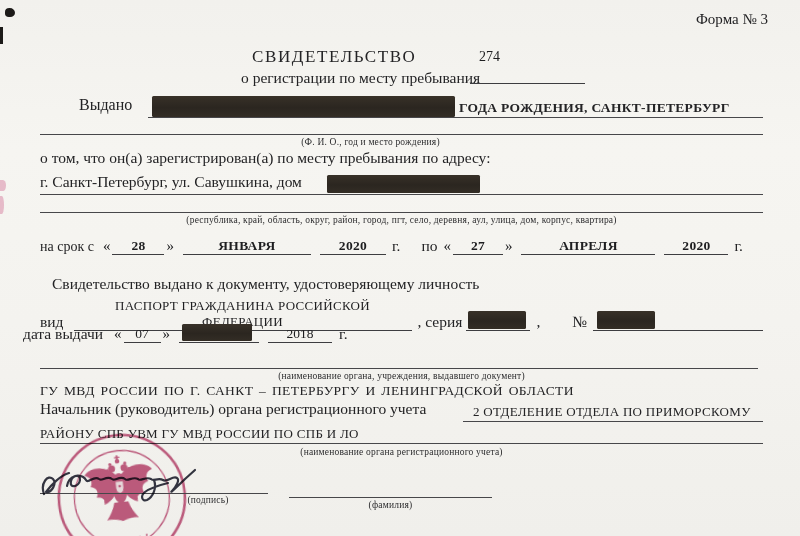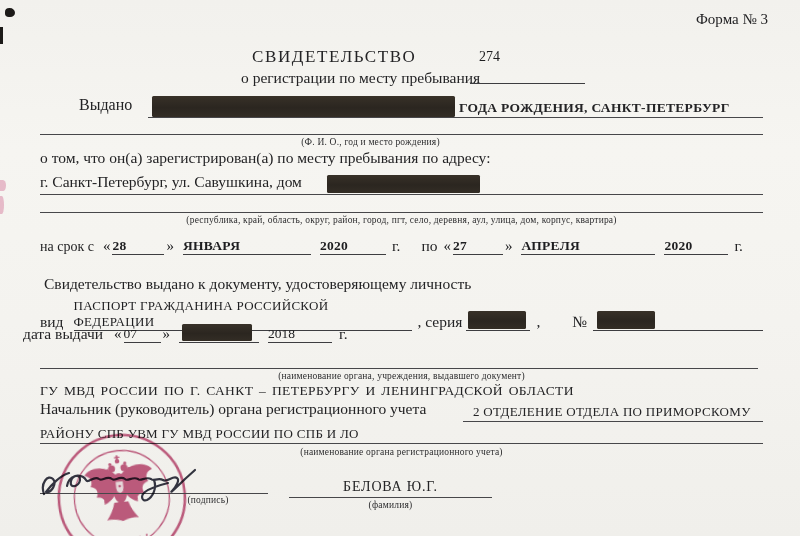--- a/index.html
+++ b/index.html
@@ -6,21 +6,21 @@
   #page{
     position:relative;width:800px;height:536px;overflow:hidden;
     background:linear-gradient(180deg,#f2f1ed 0%,#f6f5f1 28%,#f4f3ef 60%,#f0efeb 100%);
     font-family:"Liberation Serif","DejaVu Serif",serif;
     color:#1e1e20;
   }
   .abs{position:absolute;}
   .txt{white-space:nowrap;color:#232325;}
   .rule{border-top:1.4px solid #47474a;height:0;}
   .cap{font-size:9.5px;color:#2c2c2e;letter-spacing:.2px;text-align:center;white-space:nowrap;}
-  .u{display:inline-block;border-bottom:1.4px solid #3d3d40;text-align:left;vertical-align:baseline;}
+  .u{display:inline-block;border-bottom:1.4px solid #3d3d40;text-align:center;vertical-align:baseline;}
   .val{font-weight:bold;font-size:13.5px;letter-spacing:.3px;}
   .valr{font-size:13px;letter-spacing:.3px;}
   .redact{background:linear-gradient(180deg,#383128,#2b2620 55%,#332d25);border-radius:1.5px;}
   .flexrow{display:flex;align-items:flex-end;}
   .stamp-wrap{left:47px;top:424px;width:150px;height:150px;transform:rotate(-6deg);filter:blur(.25px);mix-blend-mode:multiply;}
   .stampink{fill:#bf4a75;stroke:#bf4a75;opacity:.88;}
   .sig-wrap{left:36px;top:462px;width:170px;height:46px;mix-blend-mode:multiply;}
   .speck{background:#1c1a18;}
   .smudge{background:#d98aa8;opacity:.55;}
 </style>
@@ -66,21 +66,21 @@
     <span class="txt" style="font-size:15.5px;margin-left:6px;">г.</span>
     <span class="txt" style="font-size:15.5px;margin-left:21px;">по</span>
     <span class="txt" style="font-size:15px;margin-left:6px;">«</span>
     <span class="u val" style="width:50px;margin-left:2px;">27</span>
     <span class="txt" style="font-size:15px;margin-left:2px;">»</span>
     <span class="u val" style="width:134px;margin-left:9px;">АПРЕЛЯ</span>
     <span class="u val" style="width:64px;margin-left:9px;">2020</span>
     <span class="txt" style="font-size:15.5px;margin-left:6px;">г.</span>
   </div>
 
-  <div class="abs txt" style="left:44px;top:275px;font-size:15.5px;">Свидетельство выдано к документу, удостоверяющему личность</div>
+  <div class="abs txt" style="left:52px;top:275px;font-size:15.5px;">Свидетельство выдано к документу, удостоверяющему личность</div>
 
   <div class="abs flexrow" style="left:40px;top:298px;width:723px;">
     <span class="txt" style="font-size:15.5px;">вид</span>
     <span class="u valr" style="width:338px;margin-left:10px;">ПАСПОРТ ГРАЖДАНИНА РОССИЙСКОЙ ФЕДЕРАЦИИ</span>
     <span class="txt" style="font-size:15.5px;margin-left:6px;">, серия</span>
     <span class="u" style="width:64px;margin-left:4px;position:relative;height:19px;">
         <span class="redact" style="position:absolute;left:2px;bottom:1px;width:58px;height:18px;"></span>
       </span>
     <span class="txt" style="font-size:15.5px;margin-left:6px;">,</span>
     <span class="txt" style="font-size:15.5px;margin-left:32px;">№</span>
@@ -151,17 +151,16 @@
   <div class="abs rule" style="left:40px;top:493px;width:228px;border-top-width:1.3px;"></div>
   <svg class="abs sig-wrap" viewBox="0 0 170 46">
     <g fill="none" stroke="#252736" stroke-width="2.2" stroke-linecap="round" stroke-linejoin="round" opacity="0.92">
       <path d="M8,32 C4,21 12,12 17,17 C21,21 16,31 10,30 C15,23 25,13 33,11"></path>
       <path d="M31,24 C33,13 45,11 44,18 C43,25 33,27 35,19 C37,11 47,13 50,18 C52,22 58,13 63,17 C65,20 71,13 76,17 C78,20 84,13 89,17 C91,20 97,14 102,17 C104,20 110,14 115,17 C117,20 122,15 127,18 C131,21 137,13 141,16 C144,18 140,25 136,29 C133,32 141,25 149,17 L159,8"></path>
       <path d="M118,18 C121,26 117,35 111,38 C106,40 104,34 109,30 C114,26 124,23 132,21"></path>
     </g>
   </svg>
   <div class="abs cap" style="left:183px;top:495px;width:50px;">(подпись)</div>
 
-  <div class="abs txt" style="left:289px;top:479px;width:203px;font-size:14px;letter-spacing:.8px;text-align:center;">БЕЛОВА  Ю.Г.</div>
   <div class="abs rule" style="left:289px;top:497px;width:203px;border-top-width:1.3px;"></div>
   <div class="abs cap" style="left:289px;top:500px;width:203px;">(фамилия)</div>
 
 </div>
 
 </body></html>

